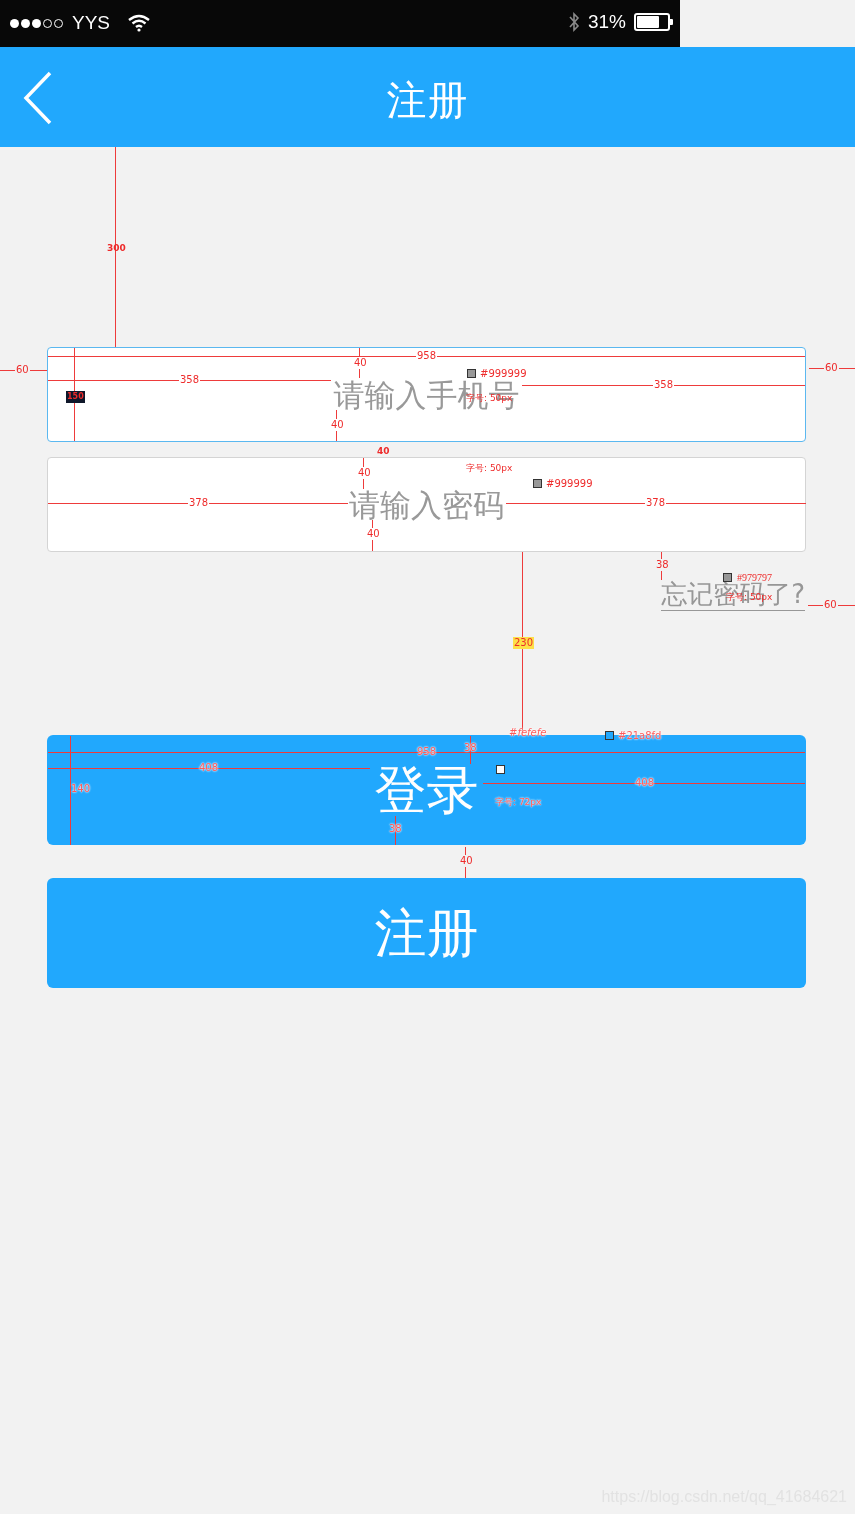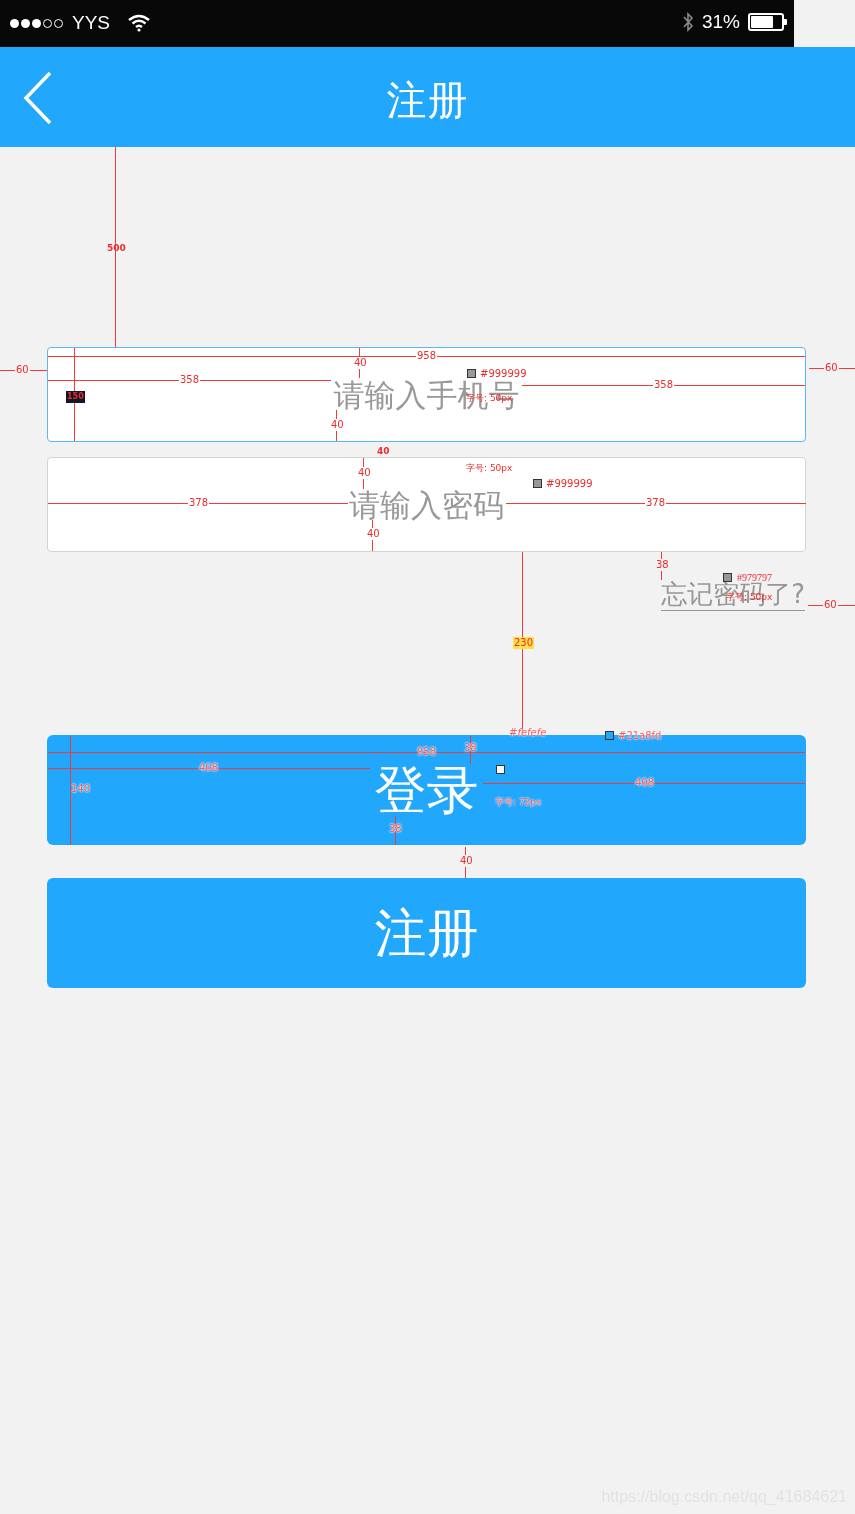--- a/index.html
+++ b/index.html
@@ -1,19 +1,19 @@
 <!DOCTYPE html>
 <html><head>
   <meta charset="utf-8">
   <style>
     * { box-sizing: border-box; margin: 0; padding: 0; }
     html, body { width: 855px; height: 1514px; overflow: hidden; }
     body { background: #f2f2f2; font-family: "DejaVu Sans", "Liberation Sans", sans-serif; position: relative; }
 
-    .status-bar { position: absolute; left: 0; top: 0; width: 794px; height: 47px; background: #080808; color: #fff; }
+    .status-bar { position: absolute; left: 0; top: 0; width: 680px; height: 47px; background: #080808; color: #fff; }
     .status-left { position: absolute; left: 10px; top: 12px; font-size: 19px; display: flex; align-items: center; gap: 4px; }
     .dots { display: flex; gap: 2px; align-items: center; }
     .dot { width: 9px; height: 9px; border-radius: 50%; background: #fff; }
     .dot.empty { background: transparent; border: 1px solid #fff; }
     .carrier { margin-left: 5px; font-family: "Liberation Sans", sans-serif; font-size: 19px; }
     .wifi { margin-left: 14px; width: 22px; height: 18px; position: relative; }
     .time { position: absolute; left: 0; right: 0; top: 11px; text-align: center; font-size: 20px; font-family: "Liberation Sans", sans-serif; }
     .status-right { position: absolute; right: 10px; top: 11px; display: flex; align-items: center; gap: 8px; font-size: 19px; font-family: "Liberation Sans", sans-serif; }
     .battery { width: 36px; height: 18px; border: 2px solid #fff; border-radius: 3px; position: relative; padding: 1px; }
     .battery .fill { height: 100%; width: 72%; background: #fff; border-radius: 1px; }
@@ -93,21 +93,21 @@
 <div class="forgot">忘记密码了?</div>
 
 <button class="btn btn-login">登录</button>
 <button class="btn btn-register">注册</button>
 
 <div class="watermark">https://blog.csdn.net/qq_41684621</div>
 
 <div>
 
   <div class="vl" style="left:115px;top:147px;height:200px;"></div>
-  <div class="lbl" style="left:106px;top:242px;font-weight:bold;font-size:9px;">500</div>
+  <div class="lbl" style="left:106px;top:242px;font-weight:bold;font-size:9px;">300</div>
 
   <div class="hl" style="left:0;top:370px;width:47px;"></div>
   <div class="lbl" style="left:15px;top:364px;background:#f2f2f2;">60</div>
   <div class="hl" style="left:809px;top:368px;width:46px;"></div>
   <div class="lbl" style="left:824px;top:362px;background:#f2f2f2;">60</div>
 
   <div class="hl" style="left:48px;top:356px;width:757px;"></div>
   <div class="lbl" style="left:416px;top:350px;background:#fff;">958</div>
 
   <div class="vl" style="left:74px;top:348px;height:93px;"></div>

